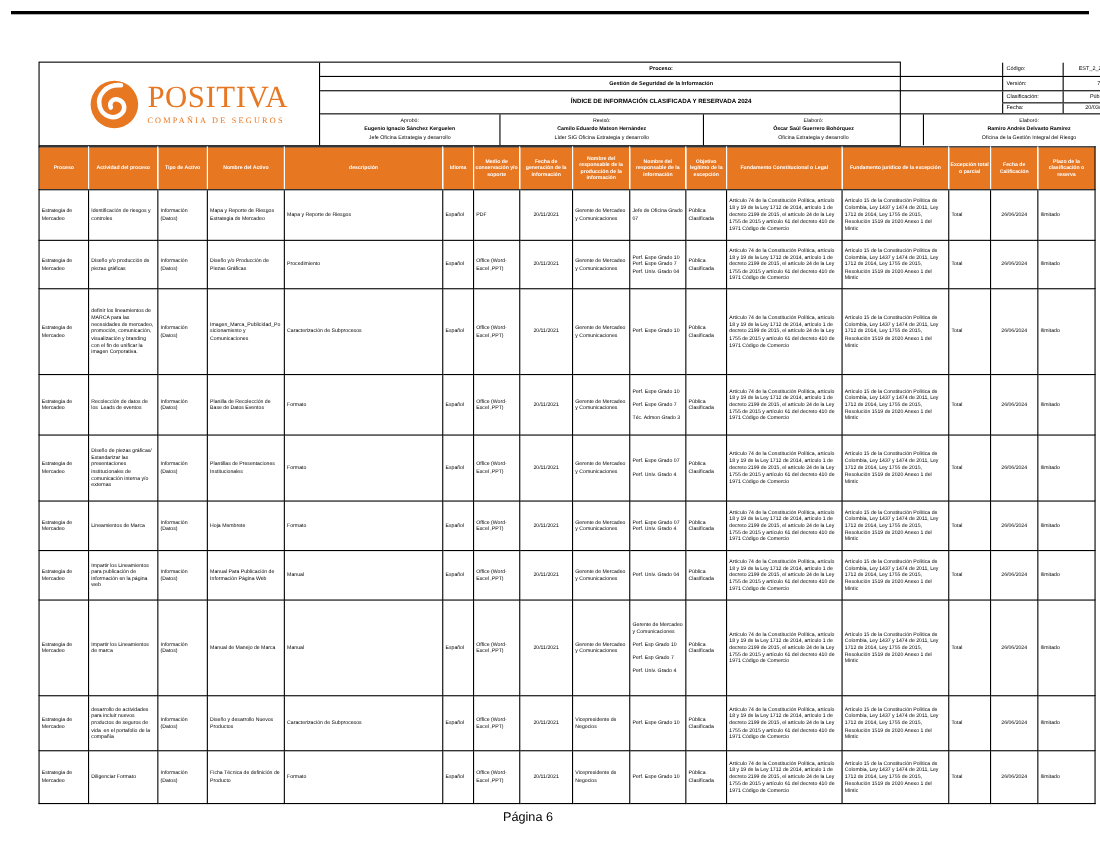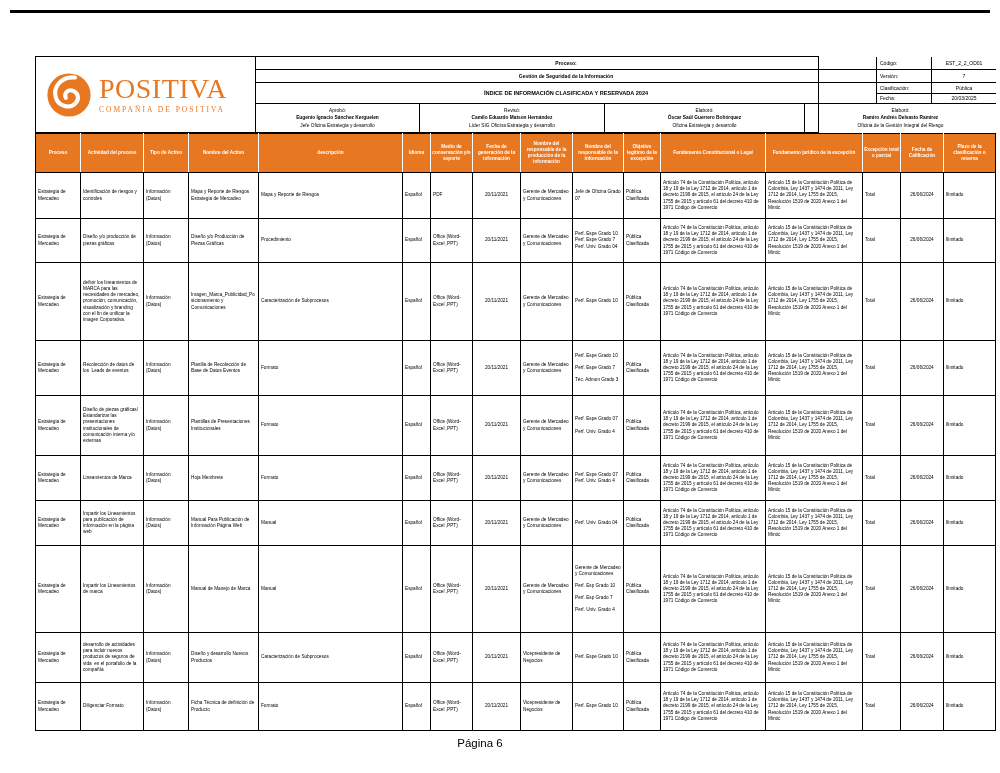--- a/index.html
+++ b/index.html
@@ -2,21 +2,21 @@
 <html><head>
 <meta charset="utf-8">
 <style>
   * { box-sizing: border-box; margin: 0; padding: 0; }
   html, body { width: 1000px; height: 773px; background: #fff; overflow: hidden; }
   body { position: relative; font-family: "Liberation Sans", sans-serif; color: #000; }
 
   .top-rule { position: absolute; left: 10px; top: 10px; width: 980px; height: 3px; background: #000; }
 
   
-  .hdr { position: absolute; left: 35px; top: 56px; width: 784px; height: 77px; display: flex; border: 1px solid #000; background: #fff; }
+  .hdr { position: absolute; left: 35px; top: 56px; width: 784px; height: 77px; display: flex; border: 1px solid #000; background: #fff; padding-left: 35px; }
   .logo-cell { width: 220px; flex: none; border-right: 1px solid #000; display: flex; align-items: center; gap: 7px; padding-left: 10px; }
   .logo-icon { width: 46px; height: 46px; flex: none; }
   .brand { font-family: "Liberation Serif", serif; color: #e87722; font-size: 28px; letter-spacing: 0.5px; line-height: 1; }
   .tagline { font-family: "Liberation Serif", serif; color: #e87722; font-size: 7.5px; letter-spacing: 2px; margin-top: 2px; }
 
   .hgrid { width: 740px; flex: none; display: flex; flex-direction: column; font-size: 5px; }
   .hrow { display: flex; border-bottom: 1px solid #000; }
   .hrow:last-child { border-bottom: none; }
   .hrow-a { height: 13px; } .hrow-b { height: 13px; } .hrow-c { height: 21px; } .hrow-d { height: 28px; }
   .hmain { width: 620px; flex: none; display: flex; align-items: center; justify-content: center; text-align: center; }
@@ -71,21 +71,21 @@
 <div class="top-rule"></div>
 
 <header class="hdr">
   <div class="logo-cell">
     <svg class="logo-icon" viewBox="0 0 100 100" aria-hidden="true">
       <circle cx="50" cy="50" r="47" fill="#e87722"></circle>
       <path d="M63 12 C34 9 15 32 21 54 C26 74 50 81 63 69 C74 59 70 43 56 40 C46 38 39 47 43 56" fill="none" stroke="#ffffff" stroke-width="9" stroke-linecap="round"></path>
     </svg>
     <div class="logo-text">
       <div class="brand">POSITIVA</div>
-      <div class="tagline">COMPAÑIA DE POSITIVA</div>
+      <div class="tagline">COMPAÑIA DE SEGUROS</div>
     </div>
   </div>
   <div class="hgrid">
     <div class="hrow hrow-a">
       <div class="hmain bold">Proceso:</div>
       <div class="hlbl">Código:</div>
       <div class="hval">EST_2_2_OD01</div>
     </div>
     <div class="hrow hrow-b">
       <div class="hmain bold">Gestión de Seguridad de la Información</div>

